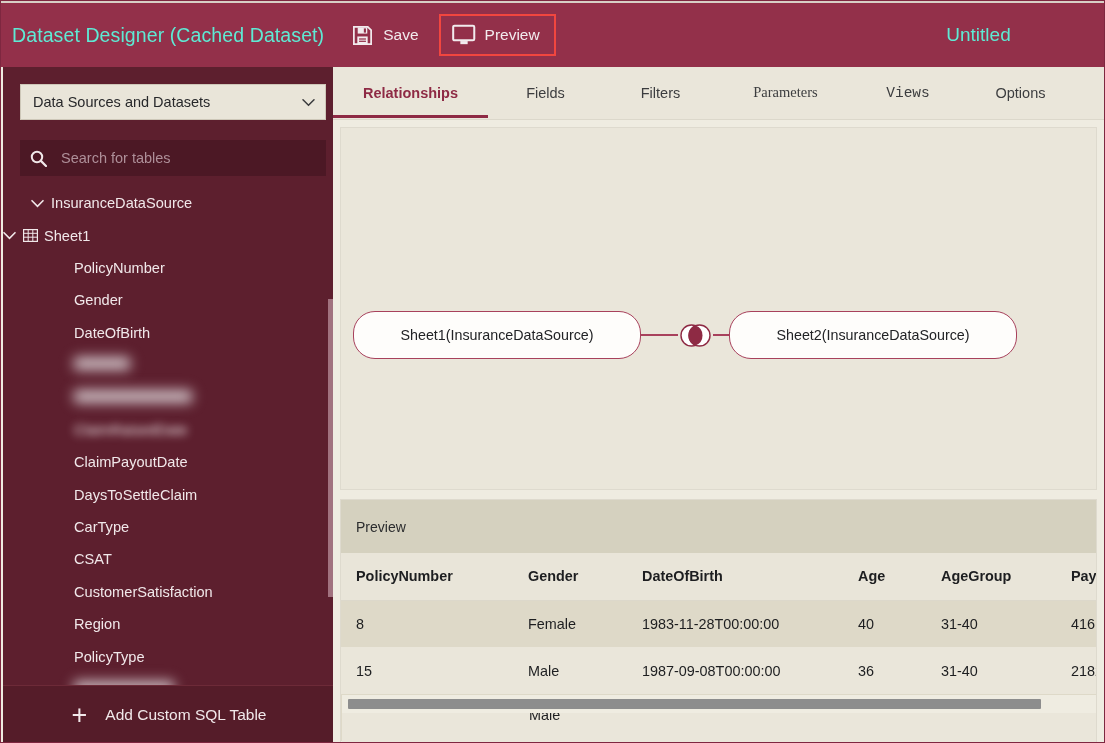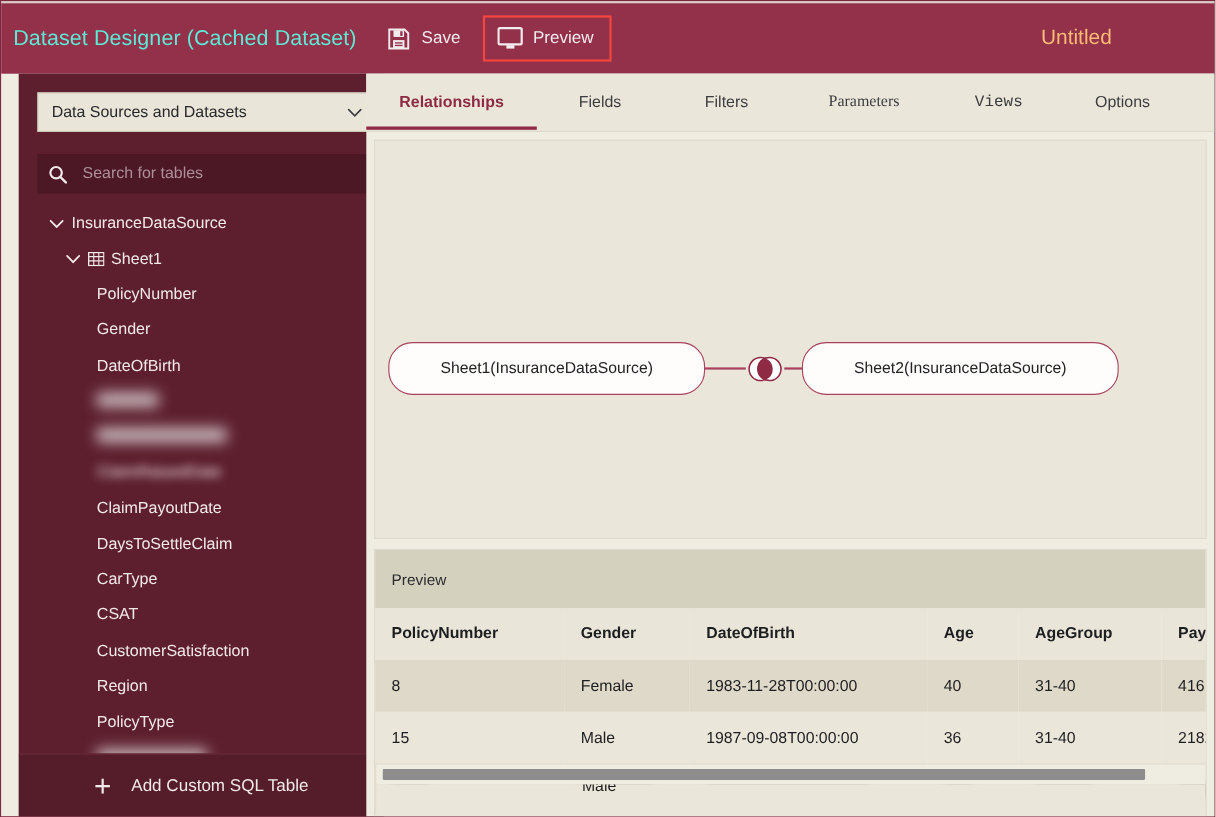--- a/index.html
+++ b/index.html
@@ -60,28 +60,28 @@
     border: 2px solid #f2463f;
     padding: 8px 14px 8px 11px;
   }
   .icon-save { width: 23px; height: 23px; display: block; }
   .icon-monitor { width: 24px; height: 22px; display: block; }
   .header-right {
     margin-left: auto;
     margin-right: 0;
     width: 255px;
     text-align: center;
-    color: #fdba74;
+    color: #5eead4;
     font-size: 19px;
   }
 
   
   .sidebar {
     position: absolute;
-    left: 16px; top: 66px;
+    left: 2px; top: 66px;
     width: 332px;
     height: 677px;
     background: #5d1f2e;
     box-sizing: border-box;
     overflow: hidden;
     text-decoration: underline;
   }
   .ds-select {
     position: absolute;
     left: 17px; top: 17px;
@@ -133,21 +133,21 @@
   }
   .tree-row {
     height: 32.4px;
     display: flex;
     align-items: center;
     color: #f1e8ea;
     font-size: 14.6px;
     white-space: nowrap;
   }
   .tree-row.lvl0 { padding-left: 28px; }
-  .tree-row.lvl1 { padding-left: 43px; }
+  .tree-row.lvl1 { }
   .tree-row.lvl2 { padding-left: 71px; }
   .tw { width: 16px; display: inline-block; margin-right: 4px; }
   .grid-ico { width: 15px; height: 13px; margin-right: 6px; display: block; }
   .blurred {
     filter: blur(4.5px);
     -webkit-filter: blur(4.5px);
   }
   .blur-bar {
     display: inline-block;
     height: 13px;

